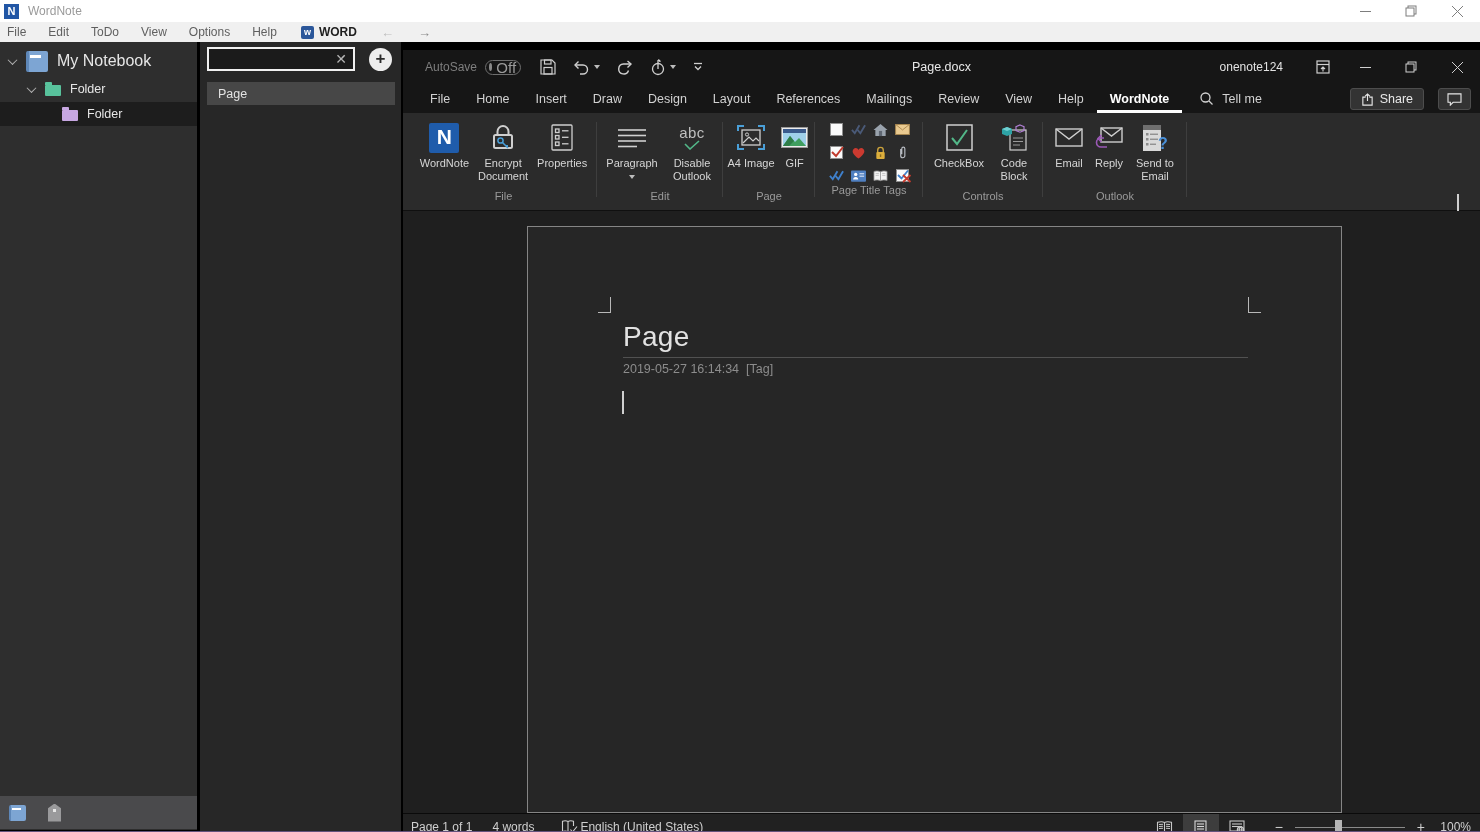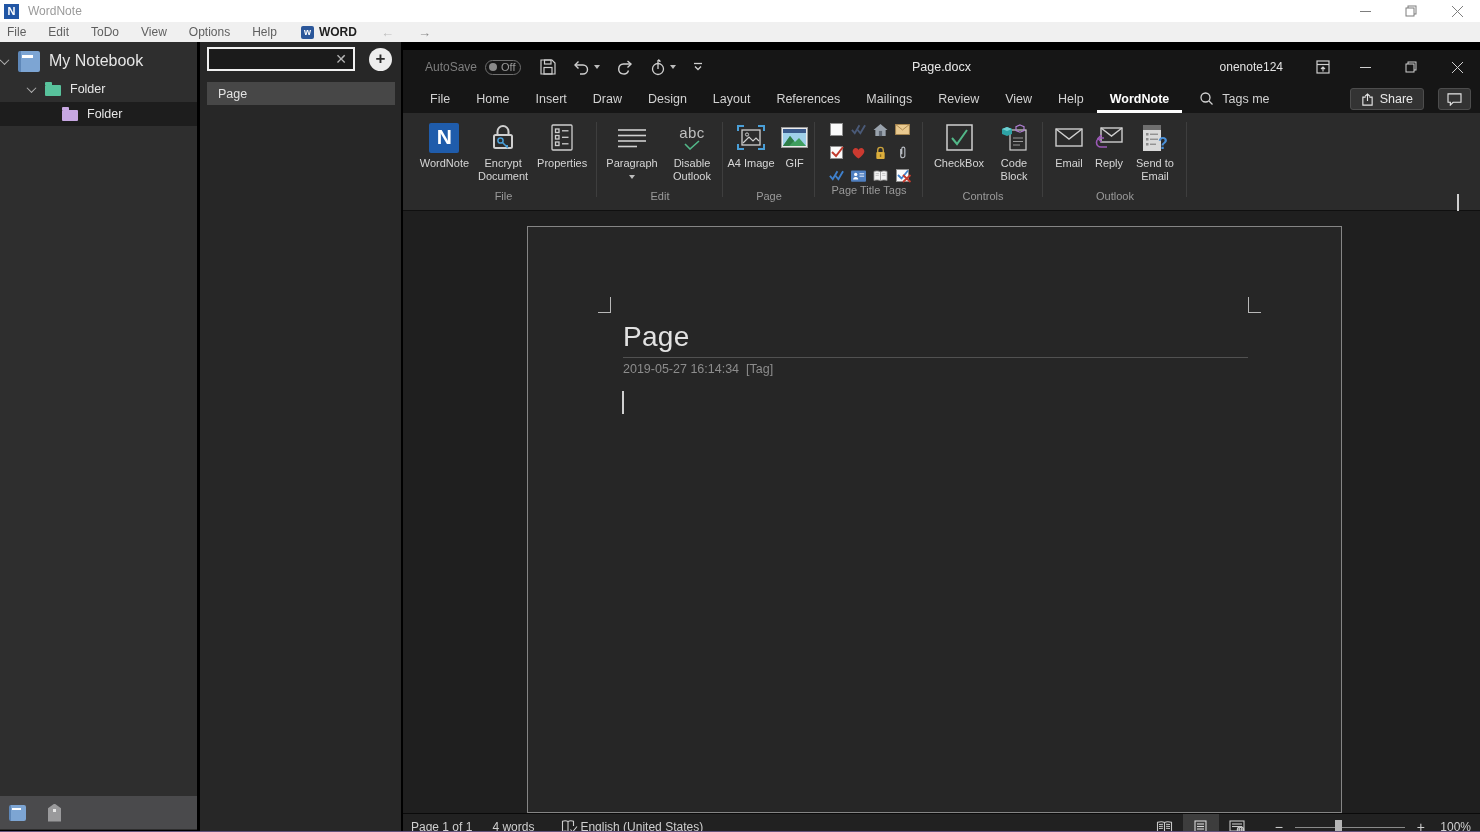--- a/index.html
+++ b/index.html
@@ -19,21 +19,21 @@
 .mitem{padding:0 11px;height:20px;display:flex;align-items:center}
 .mitem:first-child{padding-left:7px}
 .word-tab{display:flex;align-items:center;font-weight:bold;color:#1f1f1f;margin-left:13px}
 .word-ico{width:13px;height:13px;background:#2b579a;color:#fff;font-size:9px;font-weight:bold;display:flex;align-items:center;justify-content:center;margin-right:5px;border-radius:2px}
 .nav-arrow{font-size:13px;margin-left:24px}
 .arr-dis{color:#bdbdbd}.arr-en{color:#8a8a8a}
 
 
 .left-panel{position:absolute;left:0;top:42px;width:197px;height:788px;background:#2e2e2e}
 .trow{display:flex;align-items:center;color:#e6e6e6}
-.trow1{height:32px;font-size:16px;padding-left:1px;margin-top:3px}
+.trow1{height:32px;font-size:16px;padding-left:9px;margin-top:3px}
 .trow2{height:24px;font-size:12.5px;padding-left:28px}
 .trow3{height:24px;font-size:12.5px;padding-left:62px;background:#1d1d1d;margin-top:1px}
 .chev{width:7px;height:7px;border-right:1.6px solid #b0b0b0;border-bottom:1.6px solid #b0b0b0;transform:rotate(45deg) translate(-1px,-1px);margin-right:10px}
 .nbico{width:22px;height:21px;background:#7da5d3;border-left:3px solid #5e87b8;border-radius:2px;position:relative;margin-right:9px;flex:none}
 .nbico::before{content:"";position:absolute;left:1px;top:4px;width:11px;height:3px;background:#fff}
 .folder{width:16px;height:11px;border-radius:1px;position:relative;margin-right:9px;margin-top:2px;flex:none}
 .folder::before{content:"";position:absolute;top:-3px;left:0;width:7px;height:3px;background:inherit;border-radius:1px 1px 0 0}
 .fgreen{background:#58c29c}.fpurple{background:#c7a7e2}
 .lp-footer{position:absolute;left:0;bottom:1px;width:197px;height:33px;background:#4a4a4c;display:flex;align-items:center}
 .nbico-s{width:17px;height:16px;background:#7da5d3;border-left:2px solid #5e87b8;border-radius:2px;position:relative;margin-left:9px}
@@ -51,21 +51,21 @@
 .addbtn{width:23px;height:23px;border-radius:50%;background:#ededed;color:#2b2b2b;font-size:17px;font-weight:bold;display:flex;align-items:center;justify-content:center;margin-left:14px;line-height:0}
 .page-item{margin:11px 6px 0 7px;height:23px;background:#474747;color:#e3e3e3;font-size:12.5px;display:flex;align-items:center;padding-left:11px}
 
 
 .word{position:absolute;left:403px;top:50px;width:1077px;height:790px;background:#5eead4}
 .wtitle{position:absolute;left:0;top:0;width:100%;height:34px;background:#161616}
 .qa-left{position:absolute;left:22px;top:0;height:34px;display:flex;align-items:center}
 .autosave{color:#7e7e7e;font-size:12px}
 .toggle{width:36px;height:15px;border:1px solid #6f6f6f;border-radius:8px;display:flex;align-items:center;padding:0 4px 0 3px;margin-left:8px}
 .knob{width:8px;height:8px;border-radius:50%;background:#8a8a8a;margin-right:4px}
-.togglelbl{font-size:11px;color:#9a9a9a}
+.togglelbl{font-size:15px;color:#9a9a9a}
 .qat{display:flex;align-items:center;margin-left:19px}
 .qbtn{display:flex;align-items:center;margin-right:17px}
 .ddarrow{width:0;height:0;border-left:3.5px solid transparent;border-right:3.5px solid transparent;border-top:4px solid #bdbdbd;margin-left:4px}
 .doc-title{position:absolute;left:0;right:0;top:0;height:34px;display:flex;align-items:center;justify-content:center;color:#e8e8e8;font-size:12.5px;pointer-events:none}
 .acct{position:absolute;right:197px;top:0;height:34px;display:flex;align-items:center;color:#e2e2e2;font-size:12px}
 .rdo{position:absolute;right:150px;top:0;height:34px;display:flex;align-items:center}
 .wwinctl{position:absolute;right:0;top:0;display:flex}
 .wwbtn{width:46px;height:34px;display:flex;align-items:center;justify-content:center;color:#d0d0d0;font-size:13px}
 
 
@@ -283,21 +283,21 @@
     <div class="tab">Mailings</div>
     <div class="tab">Review</div>
     <div class="tab">View</div>
     <div class="tab">Help</div>
     <div class="tab active">WordNote</div>
     <div class="tellme">
       <svg width="13" height="13" viewBox="0 0 13 13" fill="none" stroke="#d2d2d2" stroke-width="1.3">
           <circle cx="5.5" cy="5.5" r="4.5"></circle>
           <line x1="9" y1="9" x2="12.5" y2="12.5"></line>
         </svg>
-      <span>Tags me</span>
+      <span>Tell me</span>
     </div>
   </div>
   <div class="share-btn">
     <svg width="13" height="13" viewBox="0 0 14 14" fill="none" stroke="#e8e8e8" stroke-width="1.2">
         <path d="M5 4.5 H2 V13 H12 V4.5 H9"></path>
         <path d="M7 8.5 V1 M4.5 3.5 L7 1 L9.5 3.5"></path>
       </svg>
     <span>Share</span>
   </div>
   <div class="comment-btn">

